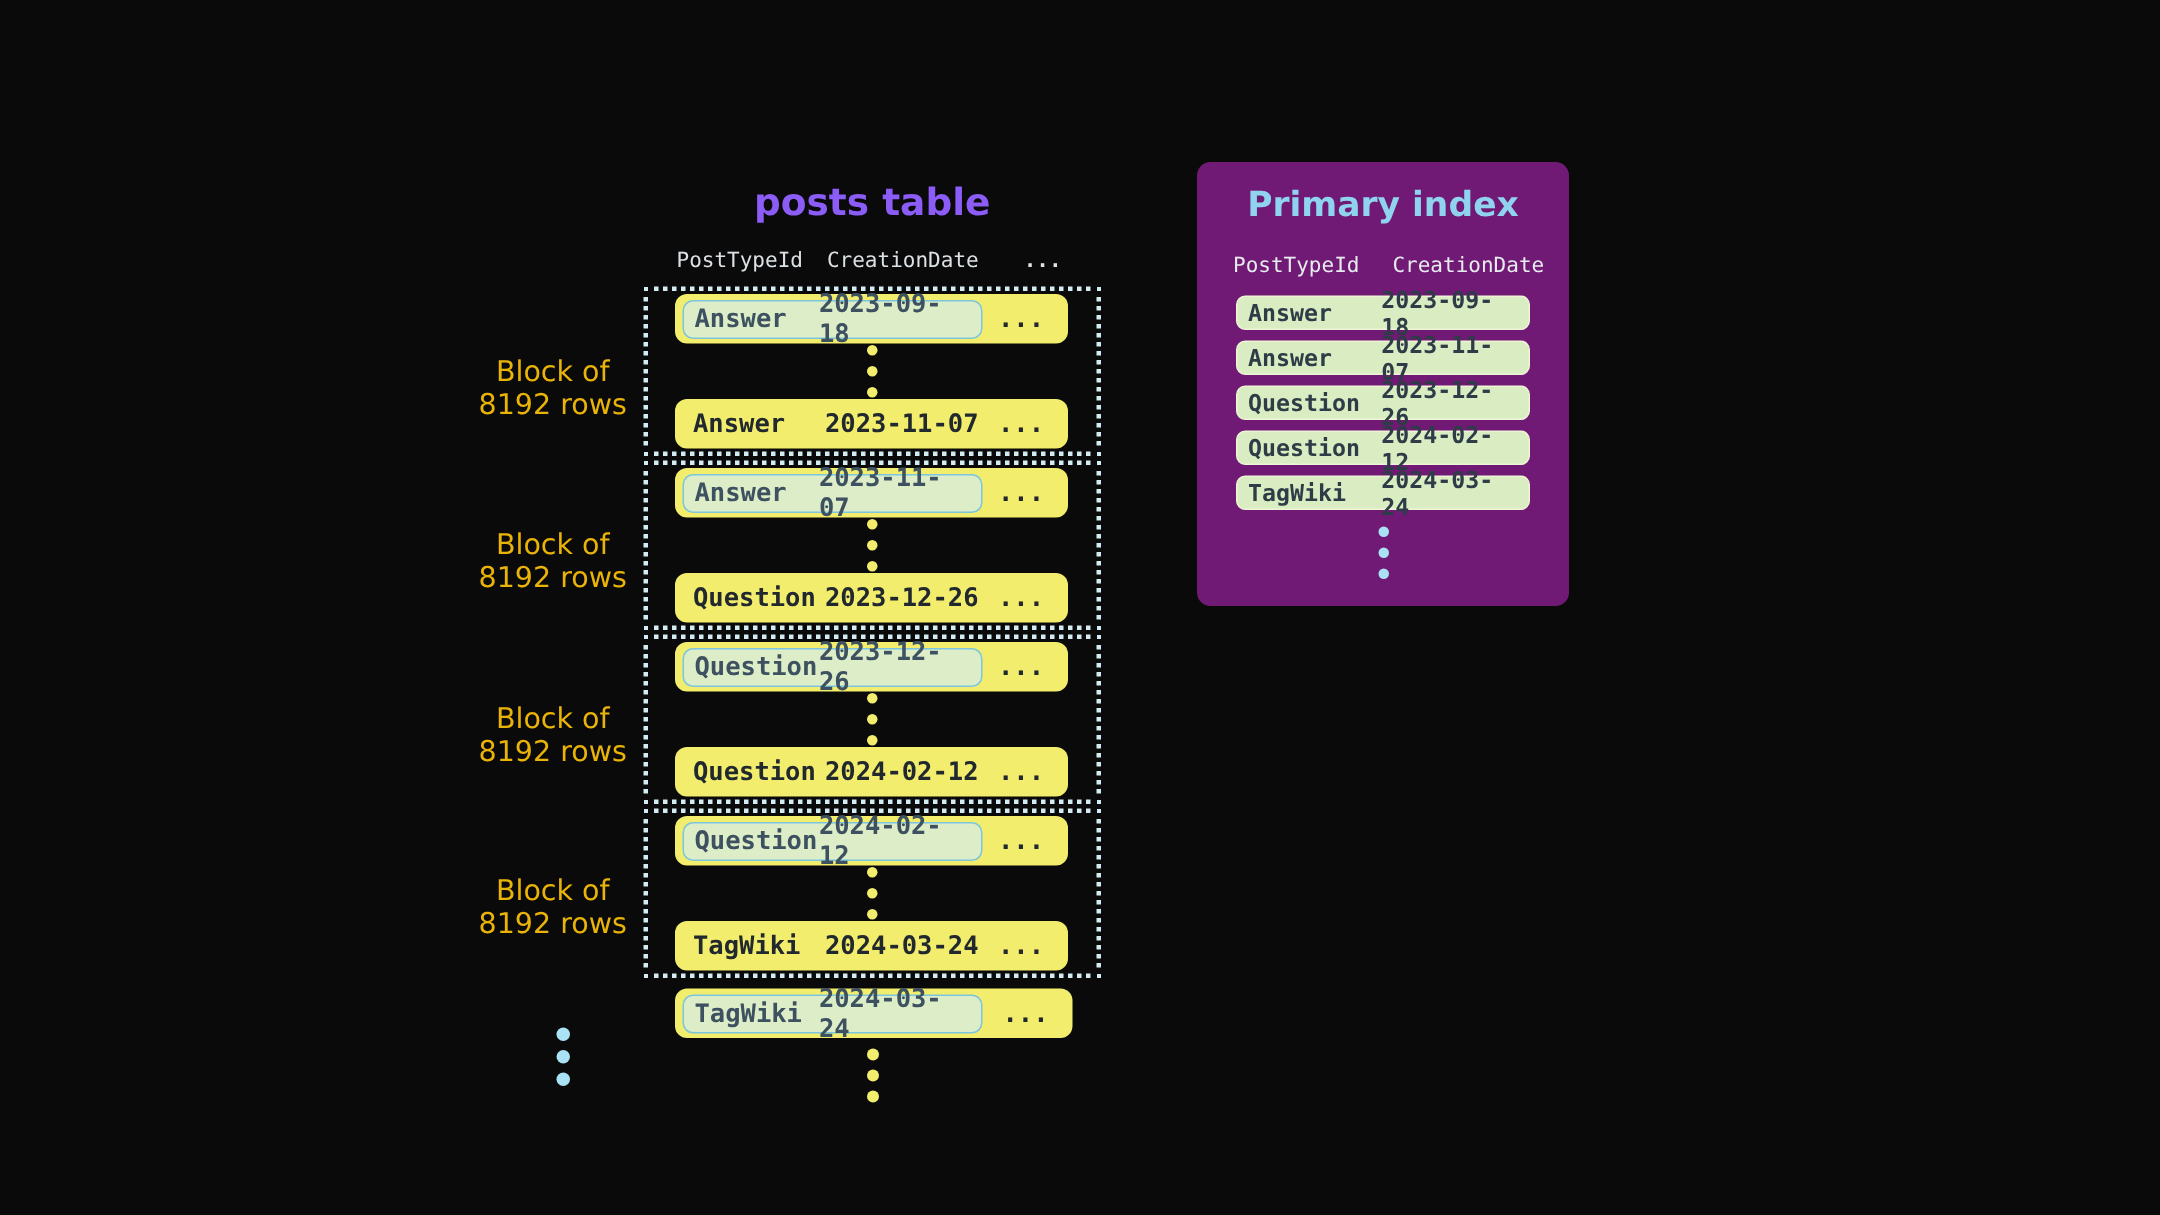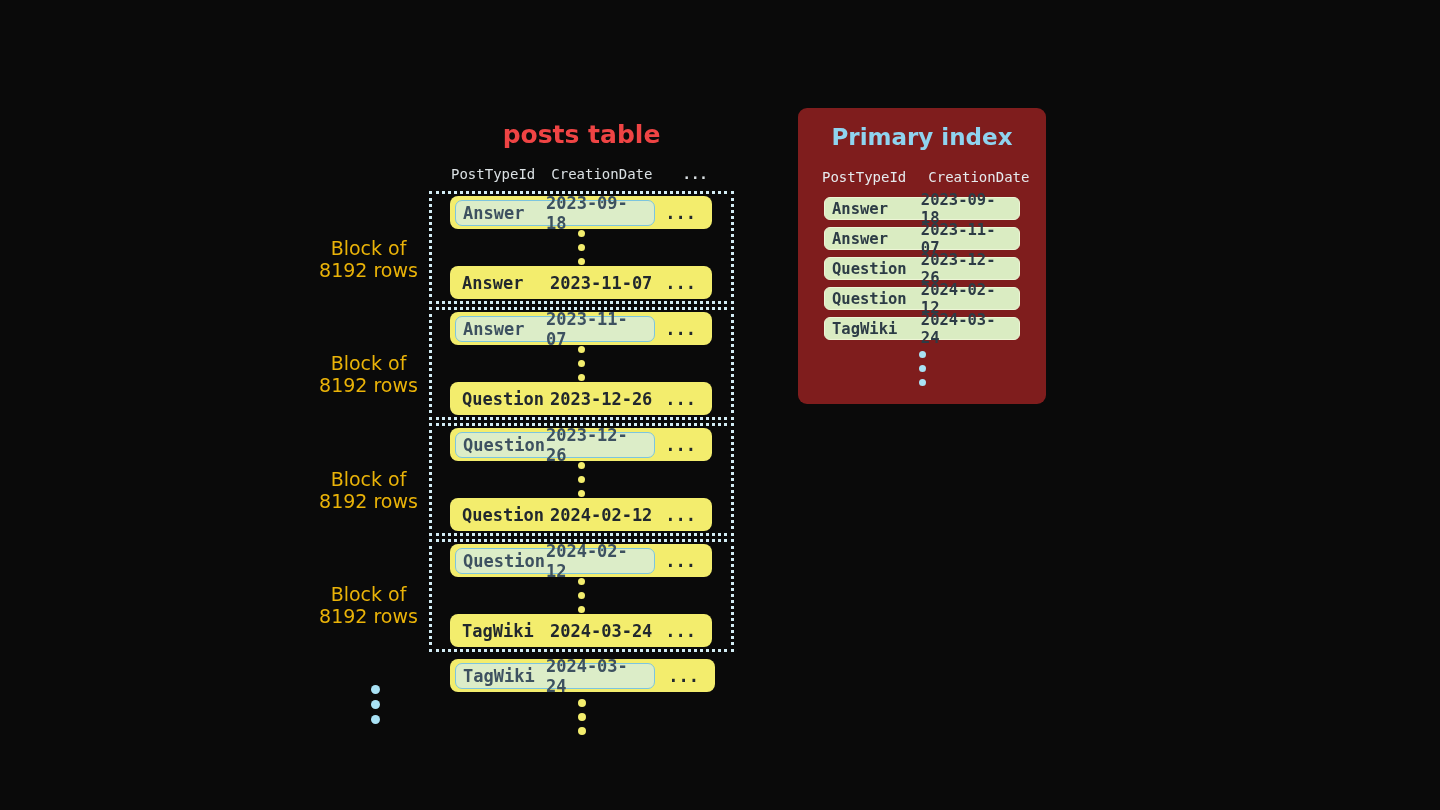--- a/index.html
+++ b/index.html
@@ -5,21 +5,21 @@
   html, body { margin: 0; padding: 0; background: #0a0a0a; }
   .canvas {
     position: relative; width: 1440px; height: 810px;
     background: #0a0a0a; overflow: hidden;
     font-family: "DejaVu Sans", sans-serif;
   }
 
   
   .posts-title {
     position: absolute; left: 429px; top: 120px; width: 305px;
-    text-align: center; color: #ef4444; font-size: 25px; font-weight: 600;
+    text-align: center; color: #8b5cf6; font-size: 25px; font-weight: 600;
   }
   .posts-header {
     position: absolute; left: 429px; top: 166px; width: 305px;
     display: flex; align-items: center; padding-left: 22px; box-sizing: border-box;
     font-family: "DejaVu Sans Mono", monospace; font-size: 14px; color: #dbe1e4;
   }
   .posts-header .hdr2 { margin-left: 16px; }
   .posts-header .hdr-ellipsis { margin-left: 30px; font-weight: bold; }
 
   .posts-col { position: absolute; left: 429px; top: 191px; width: 305px; }
@@ -58,21 +58,21 @@
     position: absolute; left: 306px; width: 125px; text-align: center;
     color: #eab308; font-size: 19px; line-height: 21.5px;
   }
   .bl1 { top: 238px; } .bl2 { top: 353px; } .bl3 { top: 469px; } .bl4 { top: 584px; }
   .left-dots { position: absolute; left: 371px; top: 685px; display: flex; flex-direction: column; gap: 6px; }
   .left-dots i { width: 9px; height: 9px; border-radius: 50%; background: #a9e2f5; display: block; }
 
   
   .panel {
     position: absolute; left: 798px; top: 108px; width: 248px; height: 296px;
-    background: #7f1d1d; border-radius: 9px; box-sizing: border-box;
+    background: #701a75; border-radius: 9px; box-sizing: border-box;
   }
   .panel-title {
     margin-top: 16px; text-align: center;
     color: #8fd3ef; font-size: 23px; font-weight: 600;
   }
   .panel-header {
     margin-top: 19px; padding-left: 24px; display: flex;
     font-family: "DejaVu Sans Mono", monospace; font-size: 14px; color: #e6ebee;
   }
   .panel-header .hdr2 { margin-left: 22px; }

